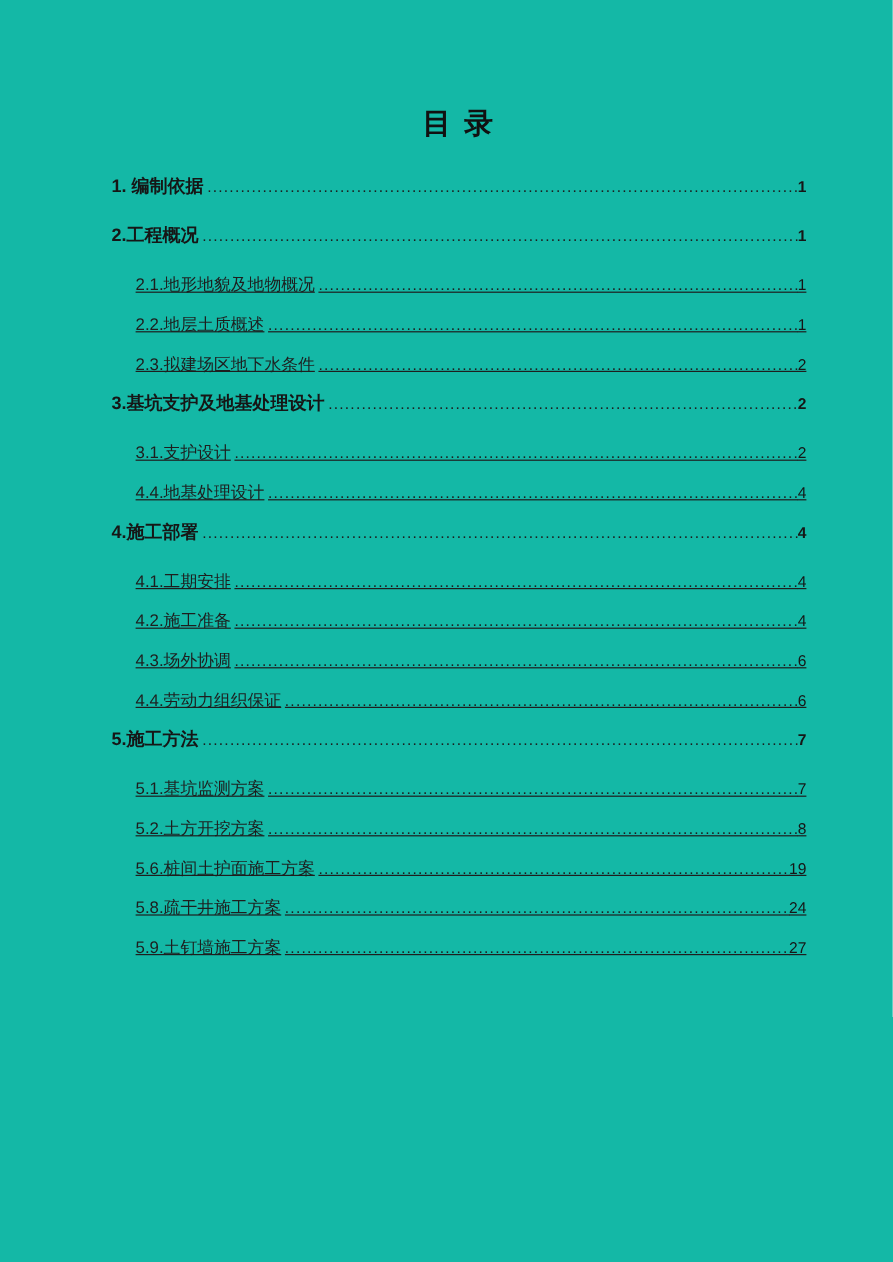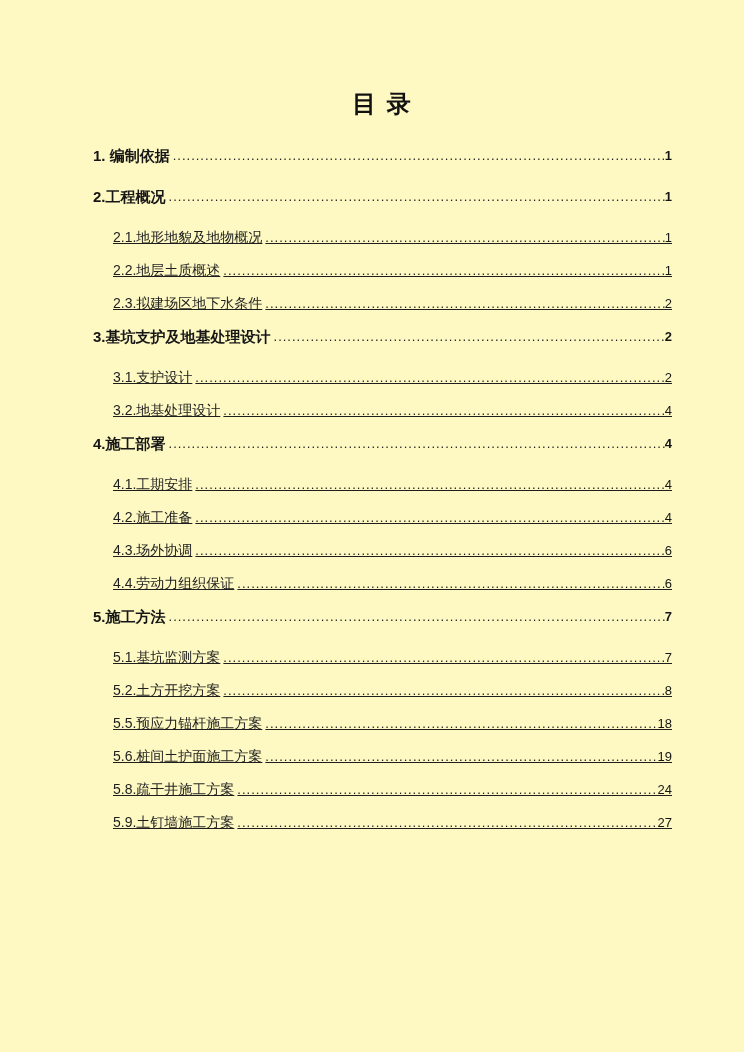--- a/index.html
+++ b/index.html
@@ -5,21 +5,21 @@
   html, body {
     margin: 0;
     padding: 0;
     background: #ffffff;
   }
   .page {
     position: relative;
     width: 744px;
     min-height: 1052px;
     margin: 0 auto;
-    background: #fef9c3;
+    background: #14b8a6;
     box-sizing: border-box;
     padding: 90px 72px 60px 93px;
     font-family: "Liberation Sans", "DejaVu Sans", sans-serif;
     color: #1a1a1a;
   }
   .toc-title {
     text-align: center;
     font-size: 24px;
     font-weight: bold;
     letter-spacing: 2px;
@@ -122,21 +122,21 @@
     <span class="toc-page">2</span>
   </div>
 
   <div class="toc-entry level-2">
     <span class="toc-label">3.1.支护设计</span>
     <span class="toc-leader"></span>
     <span class="toc-page">2</span>
   </div>
 
   <div class="toc-entry level-2">
-    <span class="toc-label">3.2.地基处理设计</span>
+    <span class="toc-label">4.4.地基处理设计</span>
     <span class="toc-leader"></span>
     <span class="toc-page">4</span>
   </div>
 
   <div class="toc-entry level-1">
     <span class="toc-label">4.施工部署</span>
     <span class="toc-leader"></span>
     <span class="toc-page">4</span>
   </div>
 
@@ -177,25 +177,20 @@
   </div>
 
   <div class="toc-entry level-2">
     <span class="toc-label">5.2.土方开挖方案</span>
     <span class="toc-leader"></span>
     <span class="toc-page">8</span>
   </div>
 
 
 
-  <div class="toc-entry level-2">
-    <span class="toc-label">5.5.预应力锚杆施工方案</span>
-    <span class="toc-leader"></span>
-    <span class="toc-page">18</span>
-  </div>
 
   <div class="toc-entry level-2">
     <span class="toc-label">5.6.桩间土护面施工方案</span>
     <span class="toc-leader"></span>
     <span class="toc-page">19</span>
   </div>
 
 
   <div class="toc-entry level-2">
     <span class="toc-label">5.8.疏干井施工方案</span>

